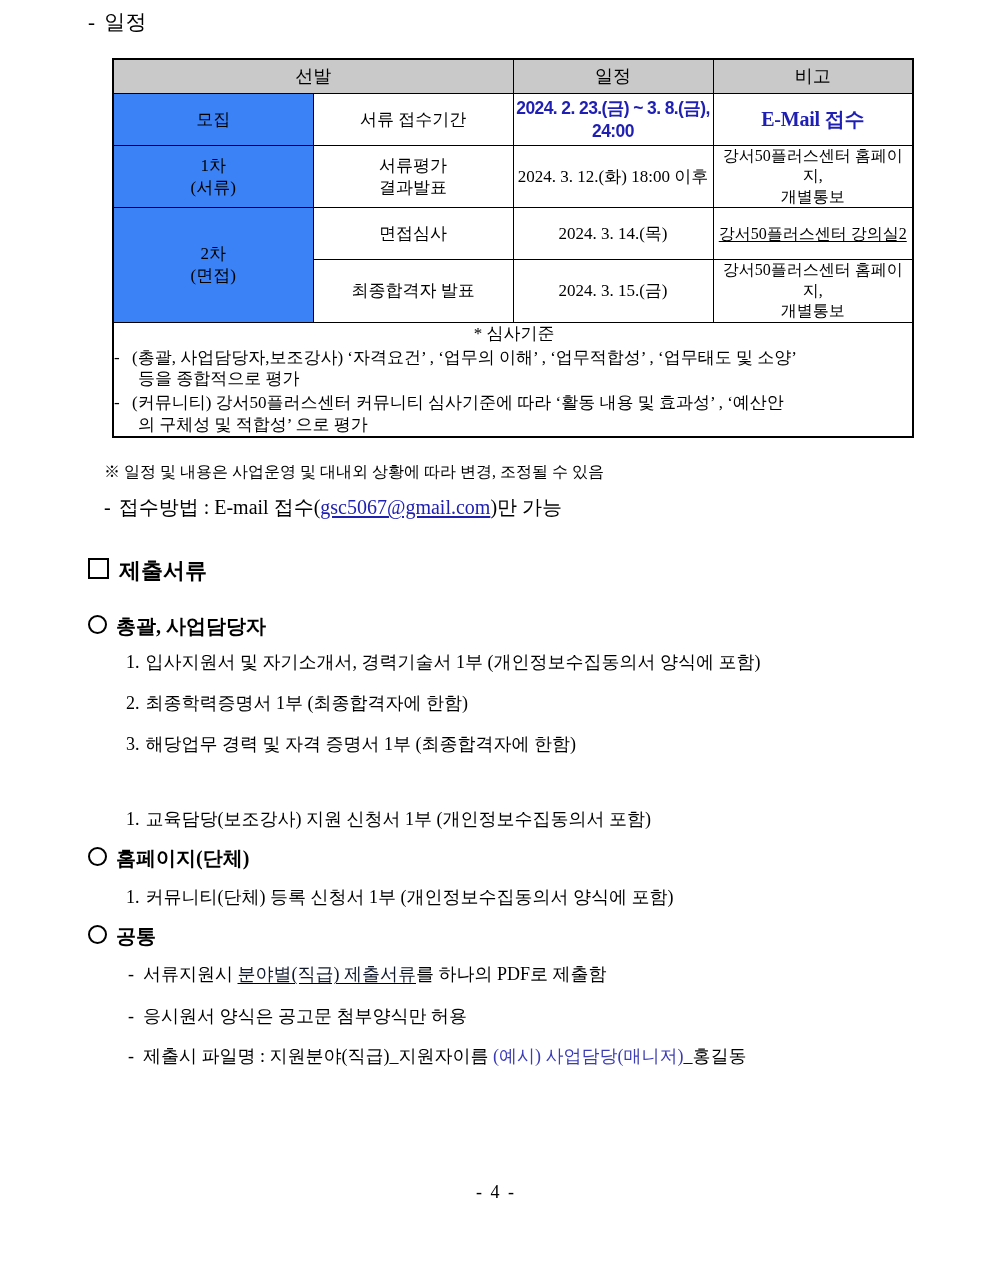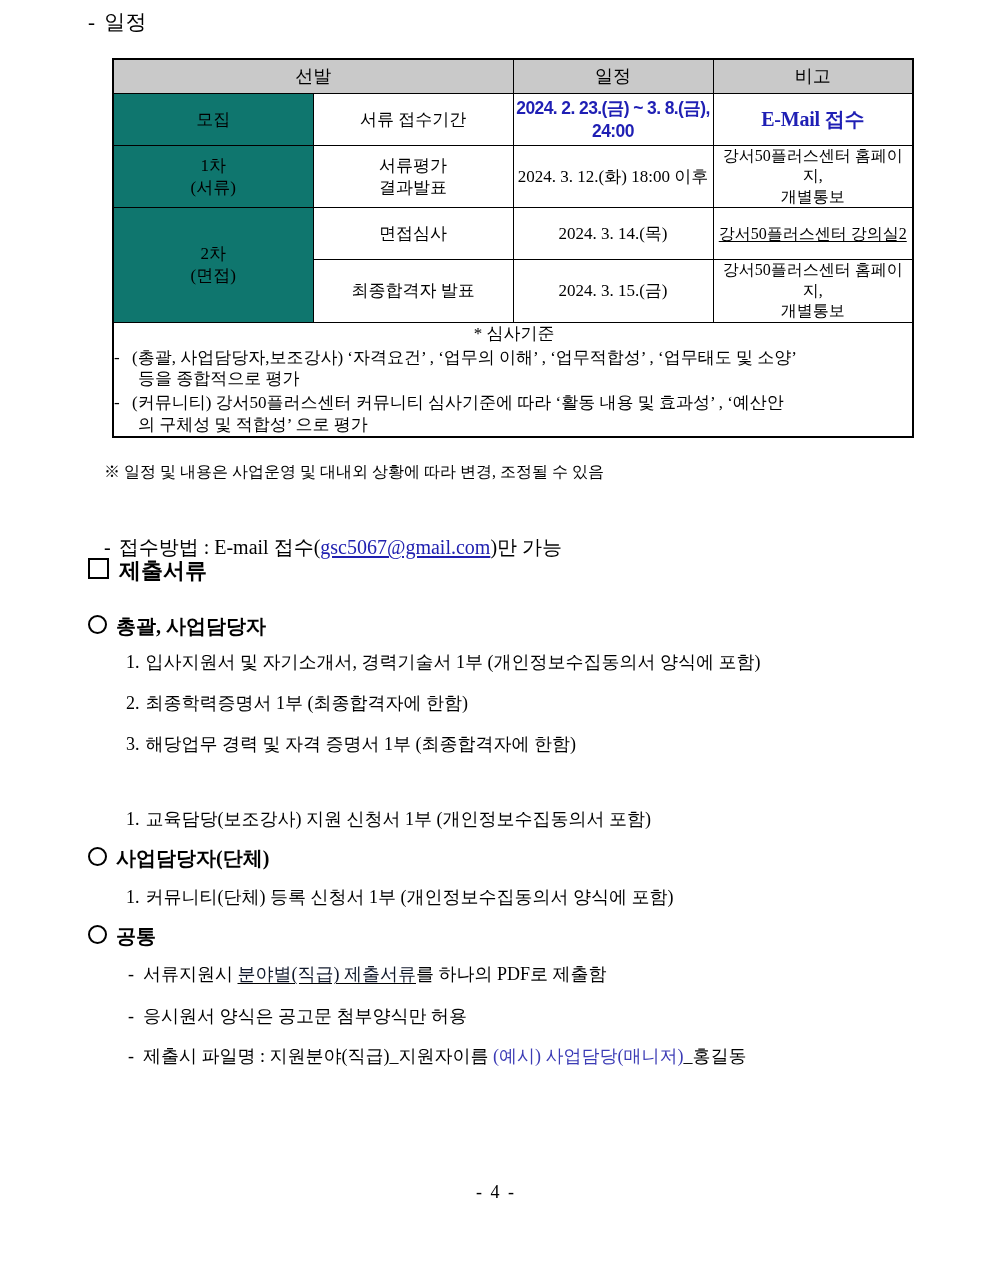--- a/index.html
+++ b/index.html
@@ -60,21 +60,21 @@
   table.sched .outer-left { border-left: 2px solid #000; }
   table.sched .outer-right { border-right: 2px solid #000; }
   table.sched .outer-bottom { border-bottom: 2px solid #000; }
 
   .hdr {
     background: #c9c9c9;
     font-size: 18px;
     height: 33px;
   }
   .stage {
-    background: #0f766e;
+    background: #3b82f6;
     font-size: 17px;
     width: 62px;
   }
   .c-item { width: 166px; font-size: 17px; }
   .c-date { width: 310px; font-size: 17px; }
   .c-note { width: 262px; font-size: 16px; }
 
   .row-tall { height: 52px; }
   .row-xtall { height: 62px; }
 
@@ -120,21 +120,21 @@
     margin-left: 6px;
   }
 
   
   .note-line {
     position: absolute;
     font-size: 17px;
     white-space: nowrap;
   }
   #note-change { left: 104px; top: 462px; font-size: 16px; }
-  #note-method { left: 104px; top: 494px; font-size: 20px; margin-top: 40px; }
+  #note-method { left: 104px; top: 494px; font-size: 20px; }
   #note-method .mark { margin-right: 8px; }
   .mail-link {
     color: #2020b0;
     text-decoration: underline;
     text-underline-offset: 2px;
     font-family: "Liberation Serif", serif;
   }
 
   
   .docs-title {
@@ -314,21 +314,21 @@
   </div>
   <div class="num-item" style="top:732px;">
     <span class="n">3.</span><span>해당업무 경력 및 자격 증명서 1부 (최종합격자에 한함)</span>
   </div>
 
   <div class="num-item" style="top:807px;">
     <span class="n">1.</span><span>교육담당(보조강사) 지원 신청서 1부 (개인정보수집동의서 포함)</span>
   </div>
 
   <div class="grp-head" style="top:845px;">
-    <span class="circ"></span><span>사업담당자(단체)</span>
+    <span class="circ"></span><span>홈페이지(단체)</span>
   </div>
   <div class="num-item" style="top:885px;">
     <span class="n">1.</span><span>커뮤니티(단체) 등록 신청서 1부 (개인정보수집동의서 양식에 포함)</span>
   </div>
 
   <div class="grp-head" style="top:923px;">
     <span class="circ"></span><span>공통</span>
   </div>
 
   <div class="dash-item" style="top:962px;">

